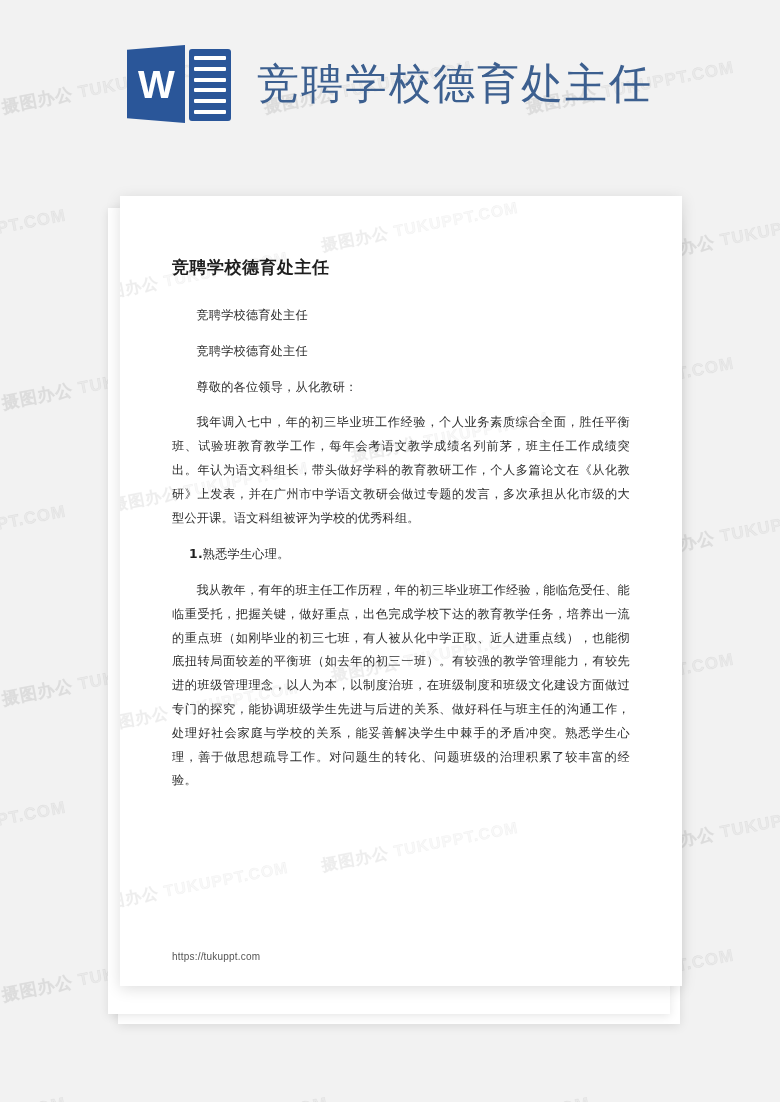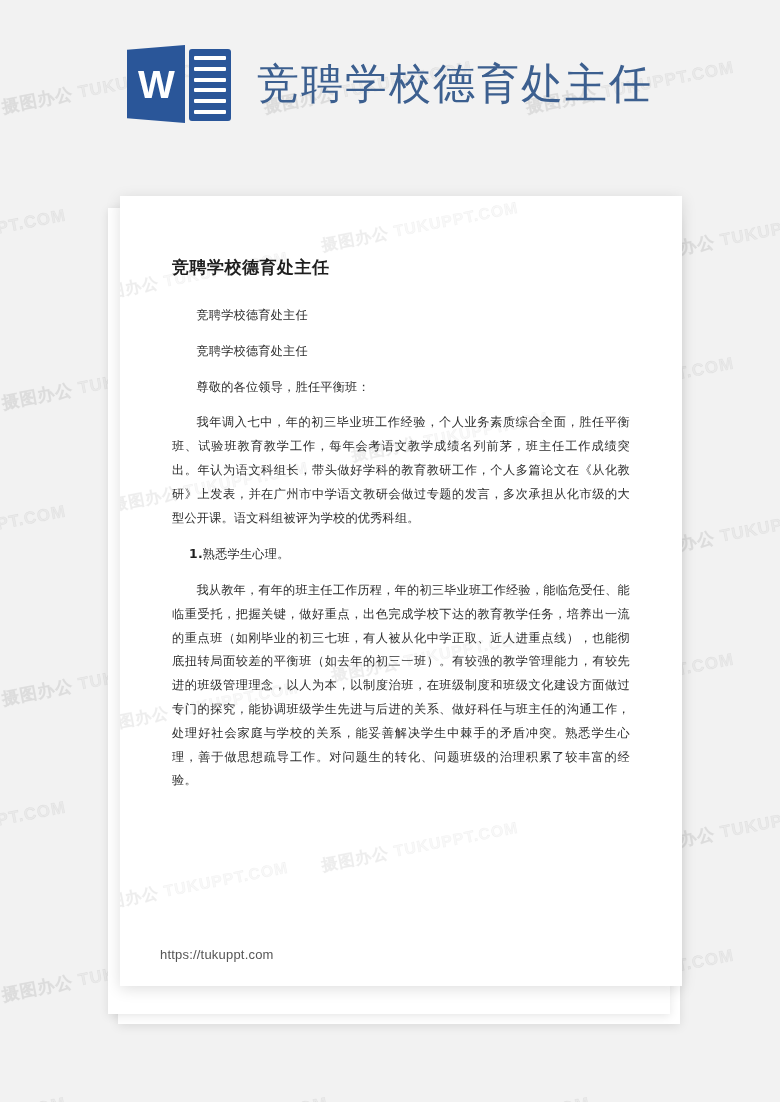--- a/index.html
+++ b/index.html
@@ -174,24 +174,24 @@
     font-weight: 700;
     font-size: 12.4px;
     color: #1f1f1f;
   }
   .para.numbered {
     text-indent: 1.4em;
     margin-bottom: 12px;
   }
   #doc-footer {
     position: absolute;
-    left: 40px;
+    left: 52px;
     bottom: 24px;
     font-family: "Liberation Sans", sans-serif;
-    font-size: 13px;
+    font-size: 10px;
     color: #555555;
     letter-spacing: 0.2px;
   }
 
   
   .sheet-wm {
     position: absolute;
     font-family: "Liberation Sans", sans-serif;
     font-weight: 700;
     font-size: 16px;
@@ -259,21 +259,21 @@
 
 <div class="sheet" id="sheet-back-2"></div>
 <div class="sheet" id="sheet-back-1"></div>
 
 <div class="sheet" id="sheet-front">
   <div id="doc-body">
     <h1 id="doc-title">竞聘学校德育处主任</h1>
     <div id="paragraph-container">
         <p class="para indent">竞聘学校德育处主任</p>
         <p class="para indent">竞聘学校德育处主任</p>
-        <p class="para indent">尊敬的各位领导，胜任平衡班：</p>
+        <p class="para indent">尊敬的各位领导，从化教研：</p>
         <p class="para indent">我年调入七中，年的初三毕业班工作经验，个人业务素质综合全面，胜任平衡班、试验班教育教学工作，每年会考语文教学成绩名列前茅，班主任工作成绩突出。年认为语文科组长，带头做好学科的教育教研工作，个人多篇论文在《从化教研》上发表，并在广州市中学语文教研会做过专题的发言，多次承担从化市级的大型公开课。语文科组被评为学校的优秀科组。</p>
         <p class="para numbered"><span class="heading-num">1.</span><span>熟悉学生心理。</span></p>
         <p class="para indent">我从教年，有年的班主任工作历程，年的初三毕业班工作经验，能临危受任、能临重受托，把握关键，做好重点，出色完成学校下达的教育教学任务，培养出一流的重点班（如刚毕业的初三七班，有人被从化中学正取、近人进重点线），也能彻底扭转局面较差的平衡班（如去年的初三一班）。有较强的教学管理能力，有较先进的班级管理理念，以人为本，以制度治班，在班级制度和班级文化建设方面做过专门的探究，能协调班级学生先进与后进的关系、做好科任与班主任的沟通工作，处理好社会家庭与学校的关系，能妥善解决学生中棘手的矛盾冲突。熟悉学生心理，善于做思想疏导工作。对问题生的转化、问题班级的治理积累了较丰富的经验。</p>
       </div>
     <div id="doc-footer">https://tukuppt.com</div>
   </div>
 <div class="sheet-wm" style="left: -30px; top: 90px;">摄图办公 TUKUPPT.COM</div>
     <div class="sheet-wm" style="left: 200px; top: 40px;">摄图办公 TUKUPPT.COM</div>
     <div class="sheet-wm" style="left: -10px; top: 300px;">摄图办公 TUKUPPT.COM</div>
     <div class="sheet-wm" style="left: 230px; top: 250px;">摄图办公 TUKUPPT.COM</div>

